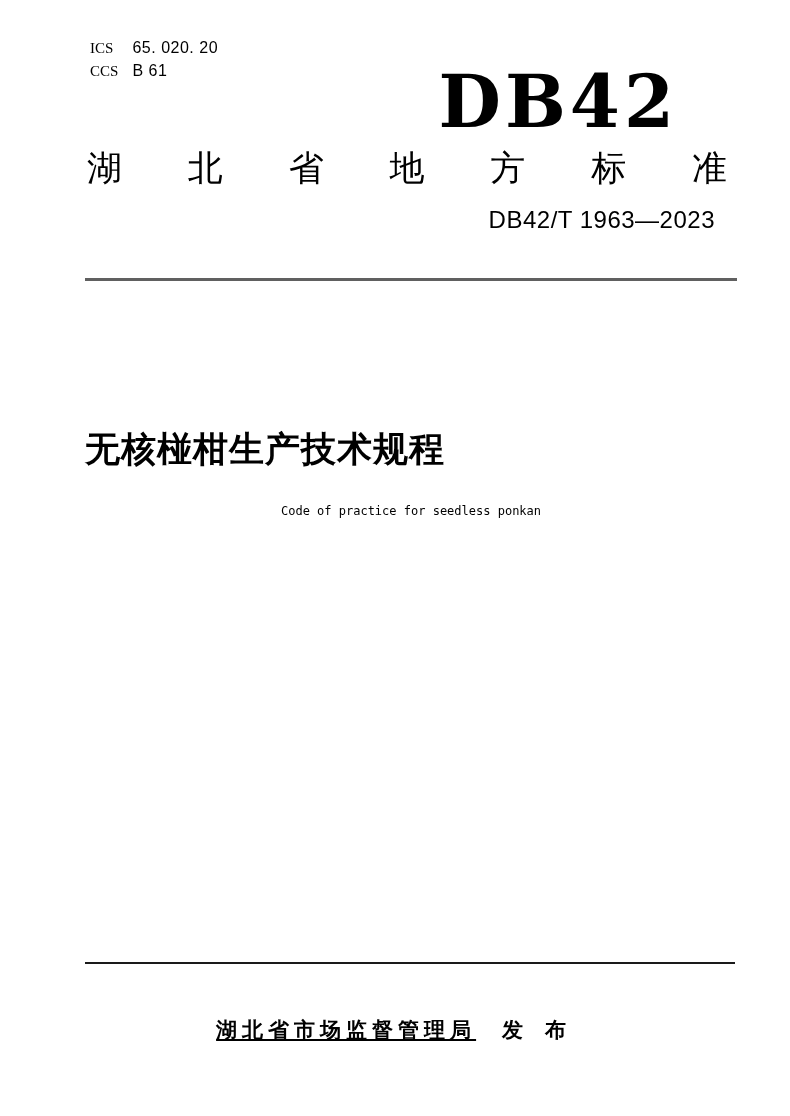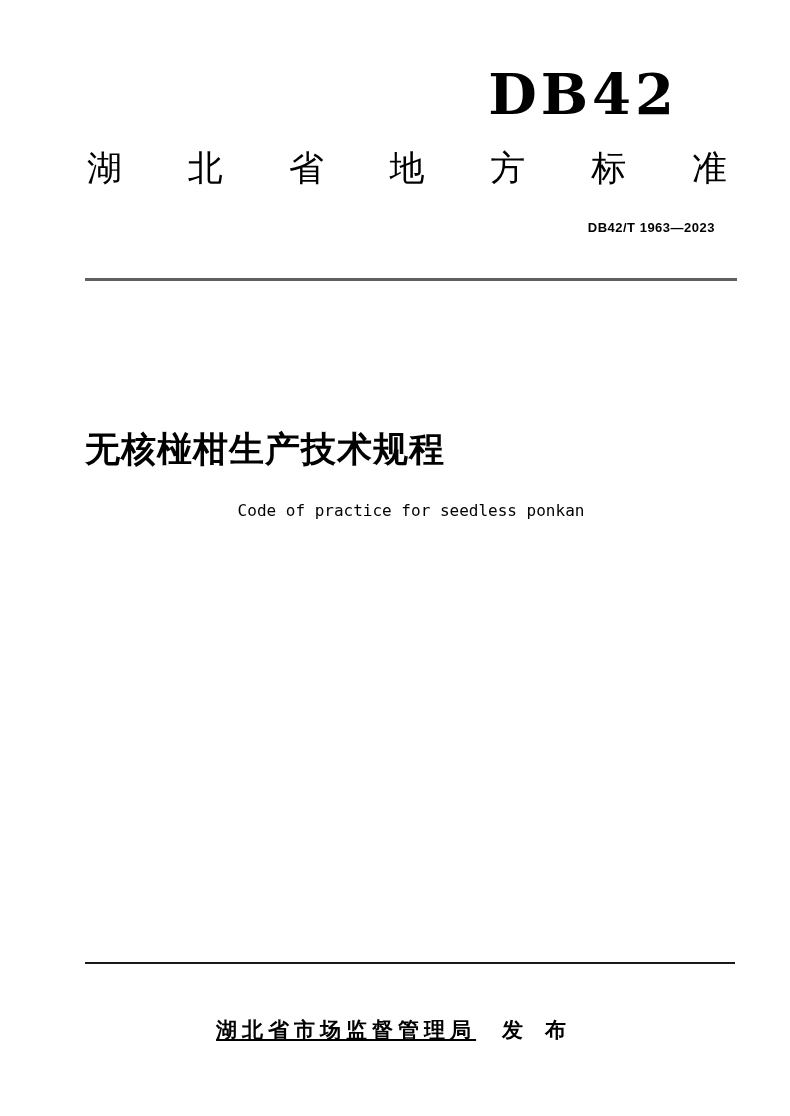--- a/index.html
+++ b/index.html
@@ -42,21 +42,21 @@
     letter-spacing: 0.5px;
   }
 
   
   .db-logo {
     position: absolute;
     top: 66px;
     right: 112px;
     font-family: "DejaVu Serif", "Liberation Serif", serif;
     font-weight: bold;
-    font-size: 56px;
+    font-size: 72px;
     line-height: 1;
     letter-spacing: 4px;
     white-space: nowrap;
   }
 
   
   .category-row {
     position: absolute;
     left: 87px;
     top: 148px;
@@ -65,24 +65,24 @@
     justify-content: space-between;
     font-size: 35px;
     font-weight: 500;
     line-height: 40px;
   }
   .category-char { display: inline-block; }
 
   
   .standard-number {
     position: absolute;
-    top: 216px;
+    top: 208px;
     right: 75px;
-    font-size: 13px;
-    font-weight: 700;
+    font-size: 24px;
+    font-weight: 400;
     letter-spacing: 0.5px;
     line-height: 24px;
     white-space: nowrap;
   }
 
   
   .header-rule {
     position: absolute;
     top: 278px;
     left: 85px;
@@ -111,21 +111,21 @@
     letter-spacing: 1px;
     line-height: 44px;
   }
   .title-en {
     position: absolute;
     top: 501px;
     left: 85px;
     width: 652px;
     text-align: center;
     font-family: "DejaVu Sans Mono", "Liberation Mono", monospace;
-    font-size: 16px;
+    font-size: 12px;
     line-height: 20px;
   }
 
   
   .footer-dates {
     position: absolute;
     top: 940px;
     left: 88px;
     right: 53px;
     display: flex;
@@ -150,20 +150,30 @@
     white-space: nowrap;
   }
   .publisher-name { letter-spacing: 5px; text-decoration: underline; }
   .publisher-label { margin-left: 26px; letter-spacing: 8px; }
 </style>
 </head>
 <body>
 
 <div class="page">
 
+  <div class="ics-block">
+    <div class="ics-line">
+      <span class="code-label">ICS</span>
+      <span class="code-value">65. 020. 20</span>
+    </div>
+    <div class="ics-line">
+      <span class="code-label">CCS</span>
+      <span class="code-value">B 61</span>
+    </div>
+  </div>
 
   <div class="db-logo">DB42</div>
 
   <div class="category-row">
     <span class="category-char">湖</span>
     <span class="category-char">北</span>
     <span class="category-char">省</span>
     <span class="category-char">地</span>
     <span class="category-char">方</span>
     <span class="category-char">标</span>

